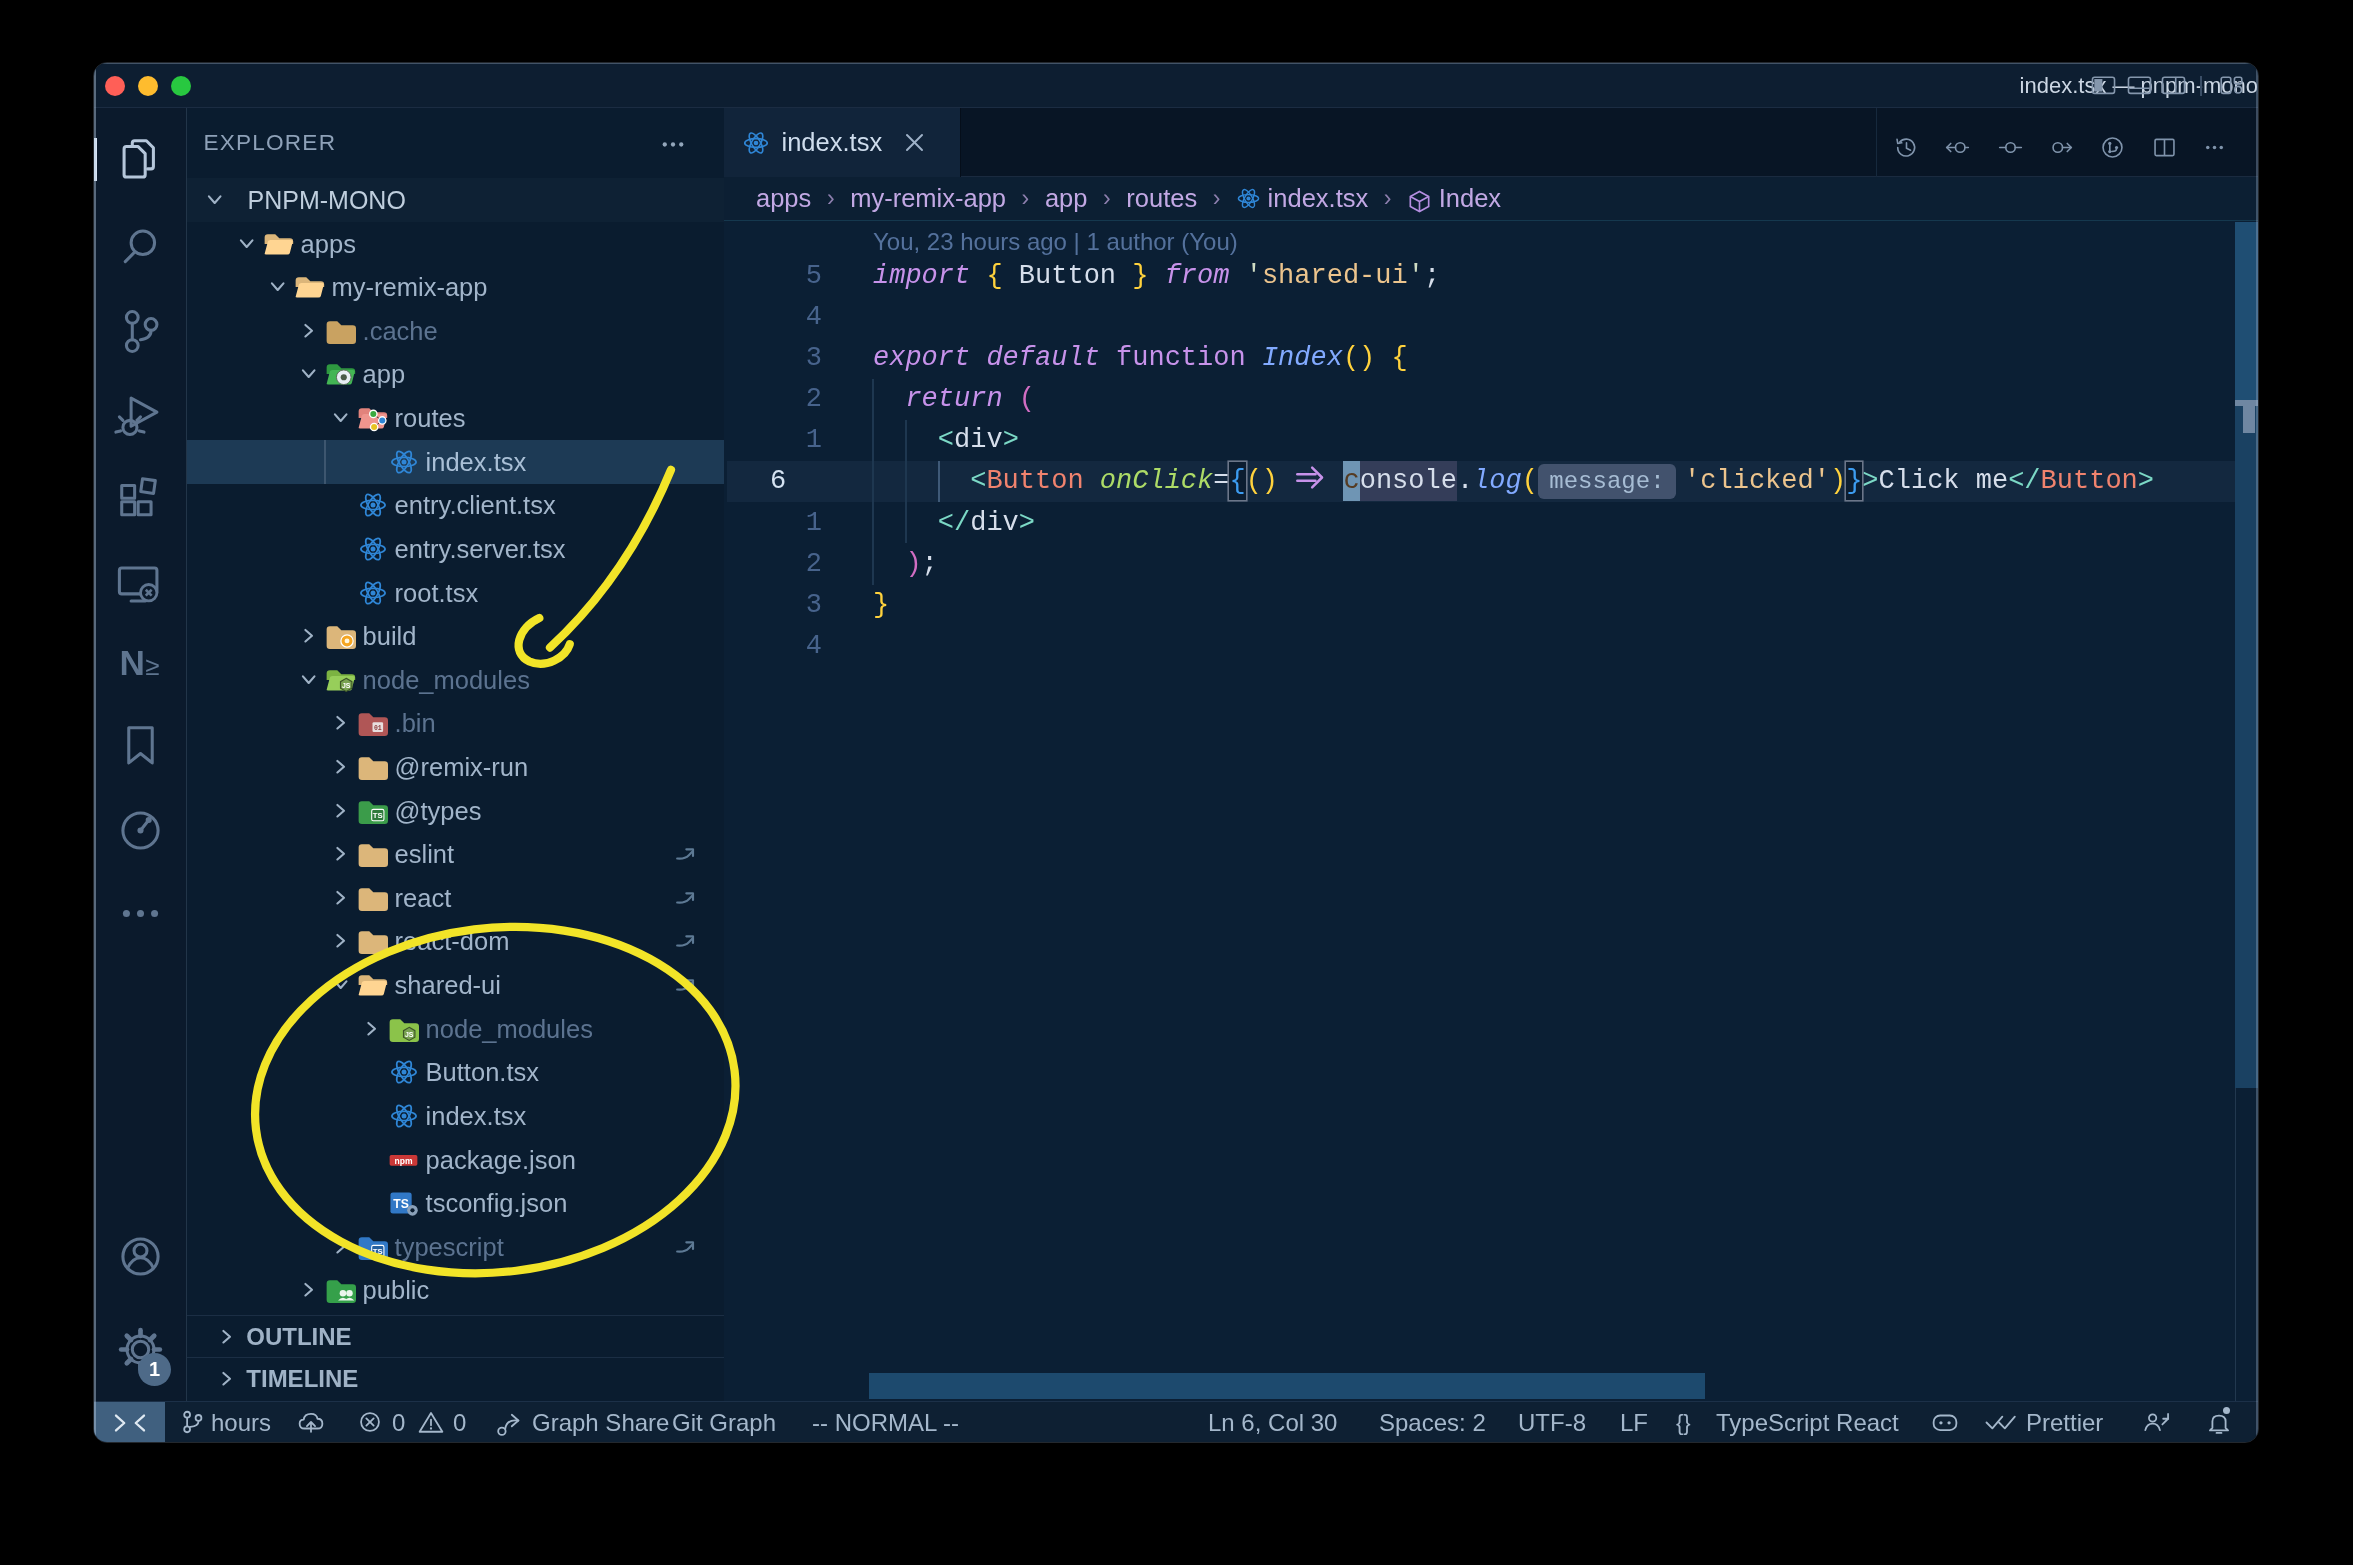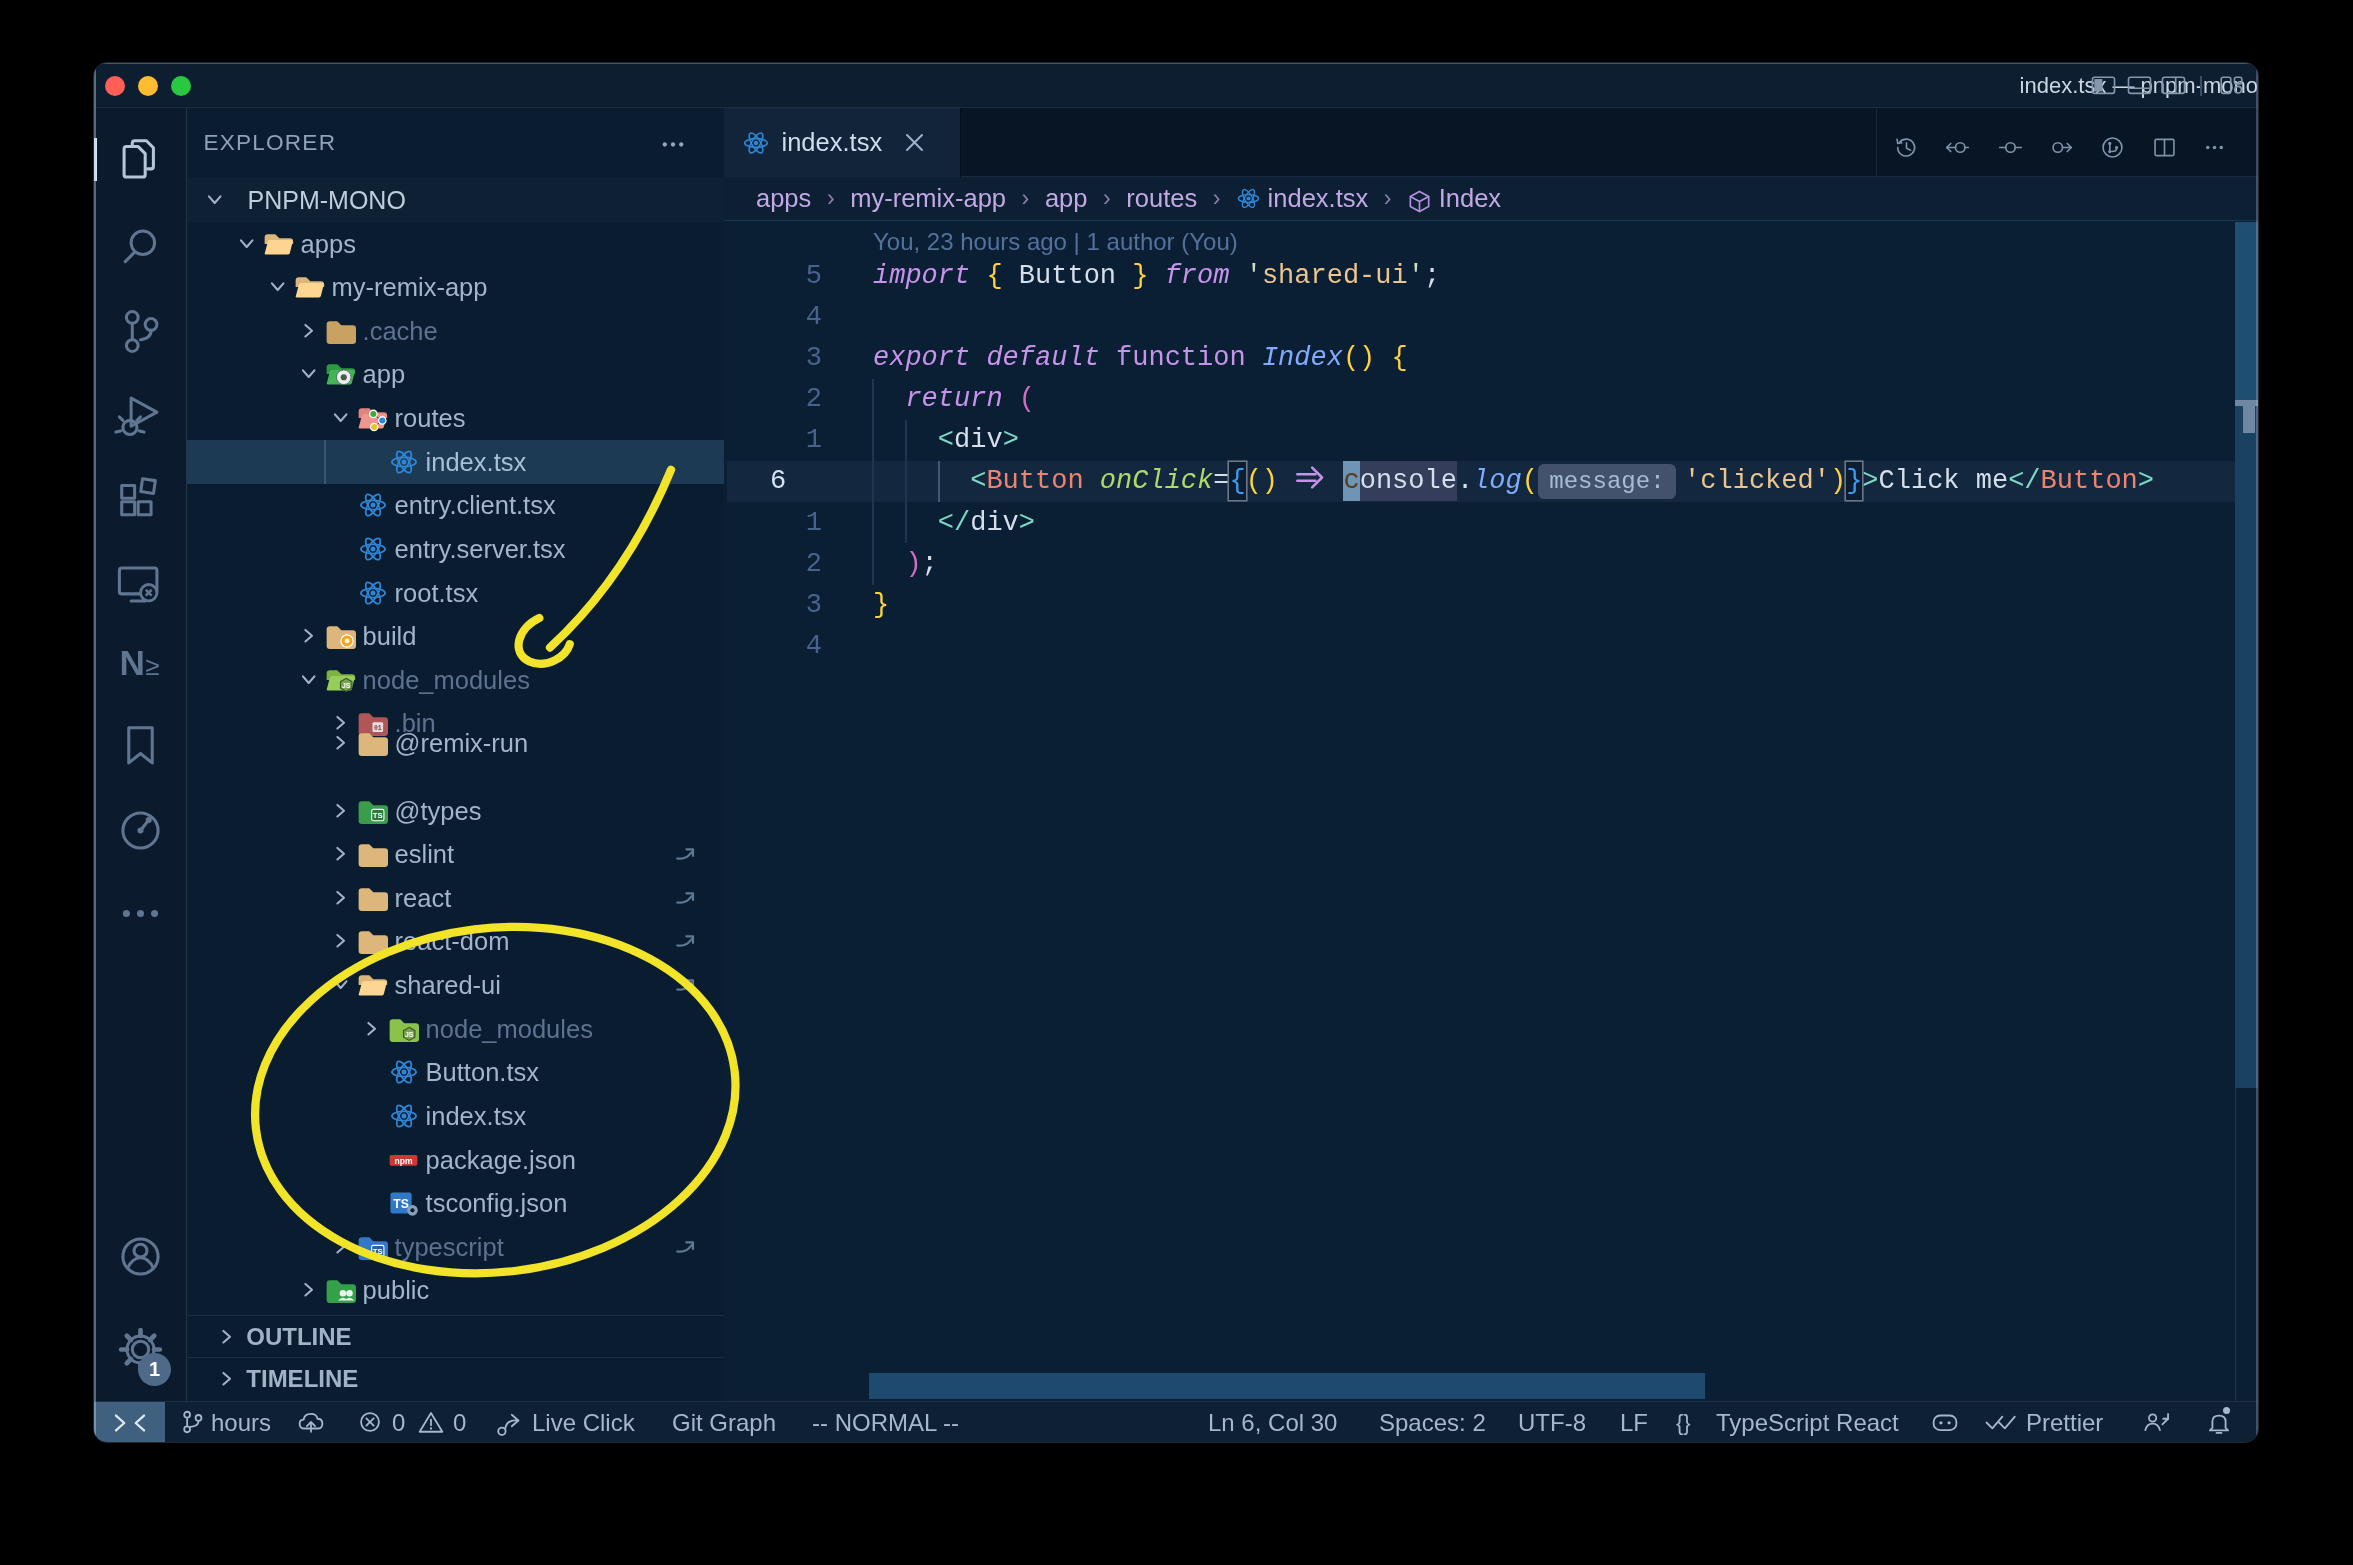--- a/index.html
+++ b/index.html
@@ -252,21 +252,21 @@
               <text x="0" y="3.5" font-family="Liberation Sans" font-size="8.5" font-weight="bold" fill="#fff" text-anchor="middle">JS</text>
             </g>
           </svg></span><span class="lbl dim">node_modules</span></div>
 <div class="row" style="top:593px;padding-left:137px"><span class="chev"><svg width="21.4" height="21.4" viewBox="0 0 26 26" style="">
             <polyline points="9,6 17,13 9,20" fill="none" stroke="#9fb2c6" stroke-width="2.6" stroke-linecap="round" stroke-linejoin="round"></polyline>
           </svg></span><span class="ficon"><svg width="31" height="28" viewBox="0 0 38 34" style="font-size:31px">
             <path d="M2 9 q0-4 4-4 h9 l5 5 h14 q4 0 4 4 v15 q0 4-4 4 H6 q-4 0-4-4 z" fill="#b05656"></path>
             <rect x="19" y="16" width="13" height="12" rx="1.5" fill="#e8dede"></rect>
             <text x="25.5" y="25" font-family="Liberation Mono" font-size="8" font-weight="bold" fill="#8c3b3b" text-anchor="middle">01</text>
           </svg></span><span class="lbl dim">.bin</span></div>
-<div class="row" style="top:613px;padding-left:137px"><span class="chev"><svg width="21.4" height="21.4" viewBox="0 0 26 26" style="">
+<div class="row" style="top:637px;padding-left:137px"><span class="chev"><svg width="21.4" height="21.4" viewBox="0 0 26 26" style="">
             <polyline points="9,6 17,13 9,20" fill="none" stroke="#9fb2c6" stroke-width="2.6" stroke-linecap="round" stroke-linejoin="round"></polyline>
           </svg></span><span class="ficon"><svg width="31" height="28" viewBox="0 0 38 34" style="">
             <path d="M2 9 q0-4 4-4 h9 l5 5 h14 q4 0 4 4 v15 q0 4-4 4 H6 q-4 0-4-4 z" fill="#dcb67a"></path>
           </svg></span><span class="lbl">@remix-run</span></div>
 <div class="row" style="top:681px;padding-left:137px"><span class="chev"><svg width="21.4" height="21.4" viewBox="0 0 26 26" style="">
             <polyline points="9,6 17,13 9,20" fill="none" stroke="#9fb2c6" stroke-width="2.6" stroke-linecap="round" stroke-linejoin="round"></polyline>
           </svg></span><span class="ficon"><svg width="31" height="28" viewBox="0 0 38 34" style="font-size:31px">
             <path d="M2 9 q0-4 4-4 h9 l5 5 h14 q4 0 4 4 v15 q0 4-4 4 H6 q-4 0-4-4 z" fill="#3b9c4a"></path>
             <rect x="18" y="15" width="15" height="14" rx="2" fill="#2f7a3c" stroke="#fff" stroke-width="1.3"></rect>
             <text x="25.5" y="26" font-family="Liberation Sans" font-size="9.5" font-weight="bold" fill="#fff" text-anchor="middle">TS</text>
@@ -523,21 +523,21 @@
           <path d="M17 5 L31 28 H3 Z" fill="none" stroke="#a4b7cb" stroke-width="2.2" stroke-linecap="round" stroke-linejoin="round"></path>
           <line x1="17" y1="13" x2="17" y2="20" fill="none" stroke="#a4b7cb" stroke-width="2.2" stroke-linecap="round" stroke-linejoin="round"></line>
           <circle cx="17" cy="24" r="1.4" fill="#a4b7cb"></circle>
         </svg></div>
 <div class="st" style="left:359px">0</div>
 <div class="abs" style="left:398px;top:5.8px"><svg width="33" height="30" viewBox="0 0 40 36" style="">
           <path d="M24 8 l8 7-8 7" fill="none" stroke="#a4b7cb" stroke-width="2.2" stroke-linecap="round" stroke-linejoin="round"></path>
           <path d="M32 15 q-14-2-16 10" fill="none" stroke="#a4b7cb" stroke-width="2.2" stroke-linecap="round" stroke-linejoin="round"></path>
           <circle cx="12" cy="28" r="4.5" fill="none" stroke="#a4b7cb" stroke-width="2.2" stroke-linecap="round" stroke-linejoin="round"></circle>
         </svg></div>
-<div class="st" style="left:438px">Live Click</div>
+<div class="st" style="left:438px">Graph Share</div>
 <div class="st" style="left:578px">Git Graph</div>
 <div class="st" style="left:718px">-- NORMAL --</div>
 <div class="st" style="left:1114px">Ln 6, Col 30</div>
 <div class="st" style="left:1285px">Spaces: 2</div>
 <div class="st" style="left:1424px">UTF-8</div>
 <div class="st" style="left:1526px">LF</div>
 <div class="st" style="left:1582px;font-size:22px">{}</div>
 <div class="st" style="left:1622px">TypeScript React</div>
 <div class="abs" style="left:1836px;top:7.4px"><svg width="30" height="26" viewBox="0 0 36 32" style="">
           <rect x="4" y="8" width="28" height="18" rx="8" fill="none" stroke="#a4b7cb" stroke-width="2.2" stroke-linecap="round" stroke-linejoin="round"></rect>

